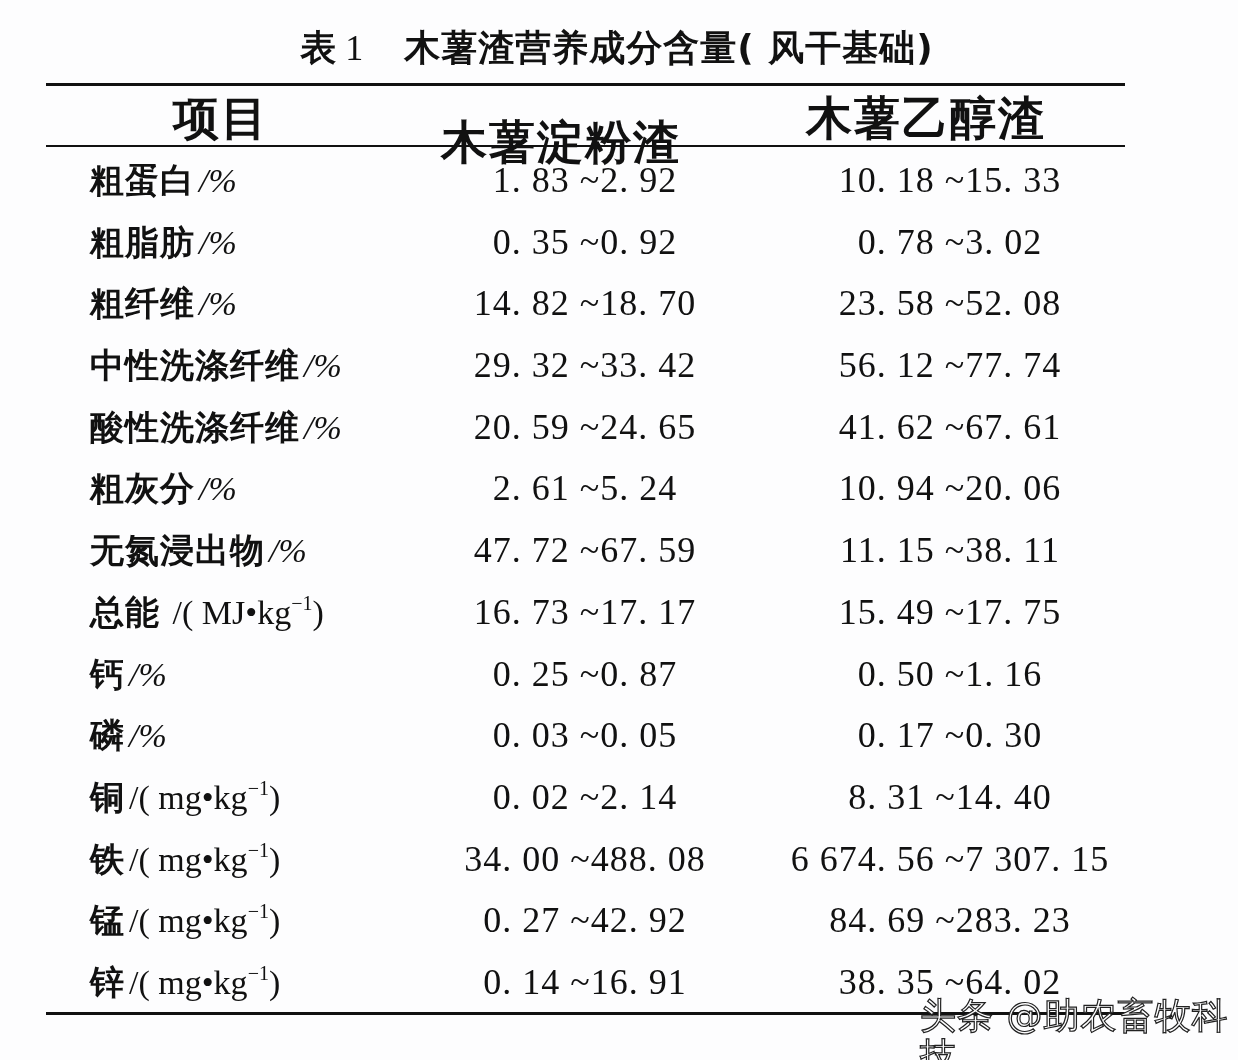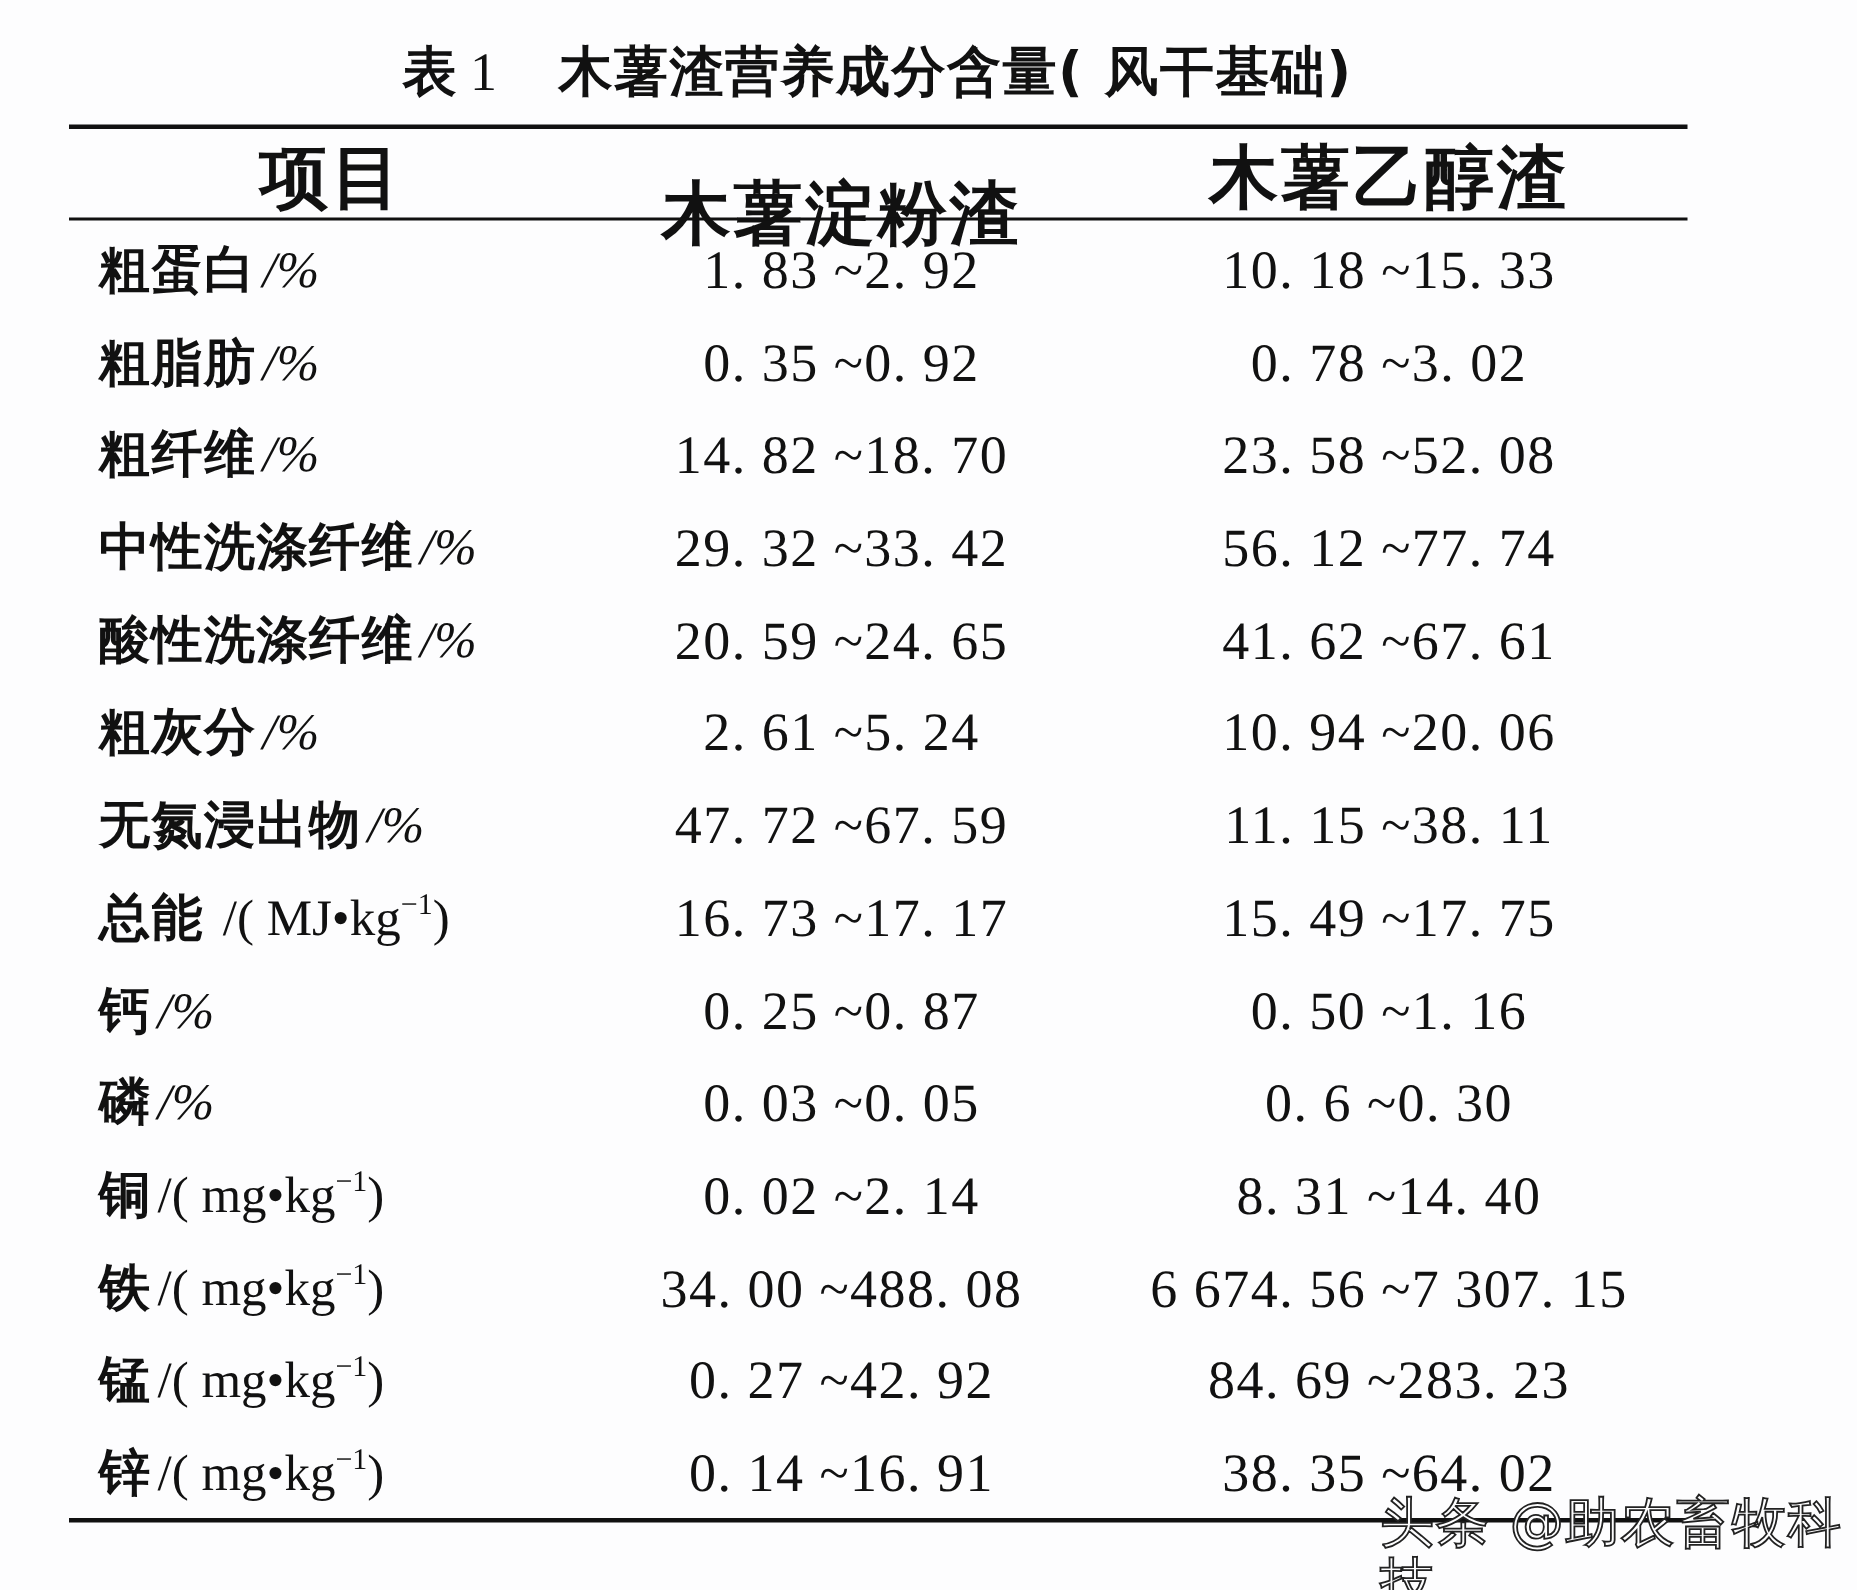--- a/index.html
+++ b/index.html
@@ -18,20 +18,21 @@
       position: absolute;
       top: 22px;
       left: 0;
       width: 1170px;
       text-align: center;
       font-family: "DejaVu Sans", sans-serif;
       font-weight: bold;
       font-size: 36px;
       line-height: 52px;
       letter-spacing: 1px;
+      padding-left: 32px;
     }
     .caption .label {
       font-family: "Liberation Serif", serif;
       font-weight: bold;
       margin-right: 40px;
     }
     .caption .label .num {
       font-weight: normal;
       margin-left: 8px;
     }
@@ -74,20 +75,21 @@
     }
     .row {
       position: relative;
       height: 61.7px;
     }
     .cell {
       position: absolute;
       top: 0;
       line-height: 60px;
       white-space: nowrap;
+      margin-left: 24px;
     }
     .cell.item {
       left: 20px;
       font-size: 34px;
     }
     .item .zh {
       font-family: "DejaVu Sans", sans-serif;
       font-weight: bold;
       letter-spacing: 1px;
     }
@@ -187,21 +189,21 @@
       <div class="cell v2">15. 49 ~17. 75</div>
     </div>
     <div class="row">
       <div class="cell item"><span class="zh">钙</span><span class="unit">/%</span></div>
       <div class="cell v1">0. 25 ~0. 87</div>
       <div class="cell v2">0. 50 ~1. 16</div>
     </div>
     <div class="row">
       <div class="cell item"><span class="zh">磷</span><span class="unit">/%</span></div>
       <div class="cell v1">0. 03 ~0. 05</div>
-      <div class="cell v2">0. 6 ~0. 30</div>
+      <div class="cell v2">0. 17 ~0. 30</div>
     </div>
     <div class="row">
       <div class="cell item"><span class="zh">铜</span><span class="unit-roman"><span>/( mg•kg</span><sup>−1</sup><span>)</span></span></div>
       <div class="cell v1">0. 02 ~2. 14</div>
       <div class="cell v2">8. 31 ~14. 40</div>
     </div>
     <div class="row">
       <div class="cell item"><span class="zh">铁</span><span class="unit-roman"><span>/( mg•kg</span><sup>−1</sup><span>)</span></span></div>
       <div class="cell v1">34. 00 ~488. 08</div>
       <div class="cell v2">6 674. 56 ~7 307. 15</div>

